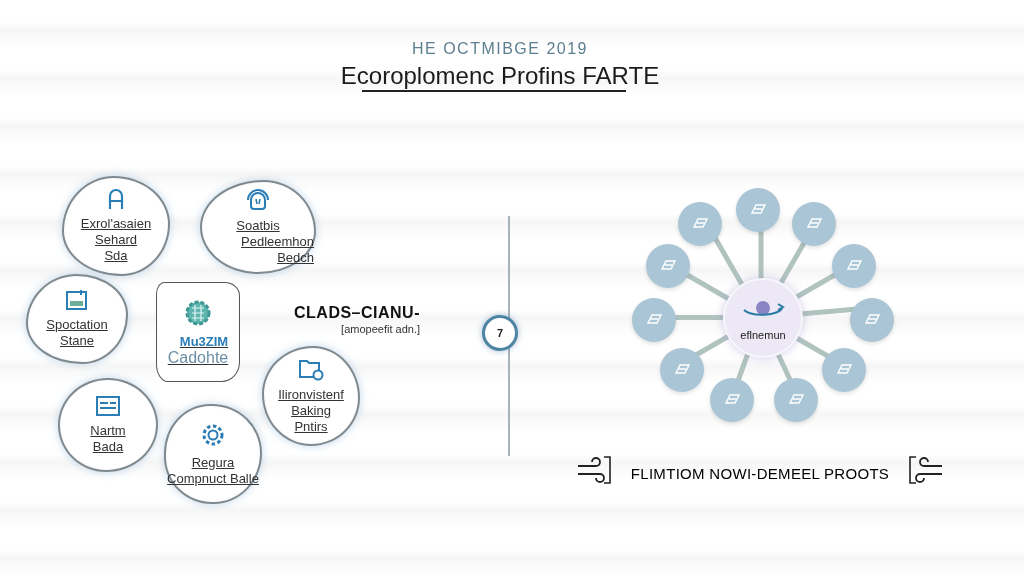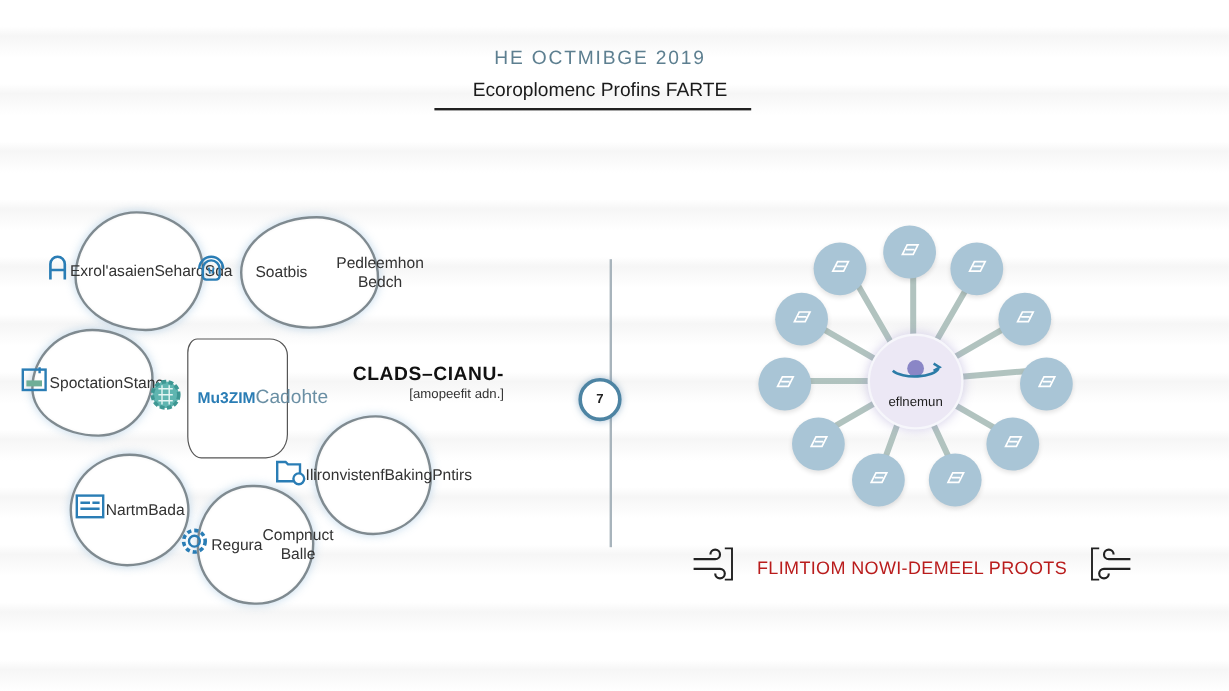--- a/index.html
+++ b/index.html
@@ -5,32 +5,32 @@
   html, body { margin:0; padding:0; }
   body {
     width:1024px; height:576px; position:relative; overflow:hidden;
     font-family: "Liberation Sans", sans-serif;
     background:
       repeating-linear-gradient(180deg, #ffffff 0px, #ffffff 22px, #f6f6f6 30px, #fbfbfb 40px, #ffffff 48px);
     background-color:#fafafa;
   }
   .title-block { position:absolute; left:340px; top:36px; width:320px; text-align:center; }
   .subtitle-top { font-size:16px; color:#5d7f90; letter-spacing:1.5px; line-height:26px; }
-  .title-main { font-size:16px; color:#1b1b1b; line-height:26px; margin-top:1px; }
+  .title-main { font-size:24px; color:#1b1b1b; line-height:26px; margin-top:1px; }
   .title-rule { position:absolute; left:362px; top:90px; width:264px; height:2px; background:#222; }
 
   .blob {
     position:absolute; background:#fff; border:2px solid #7f8a90;
     box-shadow: 0 0 8px rgba(120,170,210,0.45), inset 0 0 3px rgba(0,0,0,0.05);
-    display:flex; flex-direction:row; align-items:center; justify-content:center;
-    text-align:center; color:#333; font-size:13px; line-height:16px;
+    display:flex; flex-direction:column; align-items:center; justify-content:center;
+    text-align:right; color:#333; font-size:13px; line-height:16px;text-decoration:underline;
   }
   .blob .ico { margin-bottom:2px; }
   .b1 { left:62px; top:176px; width:104px; height:96px; border-radius:48% 52% 45% 55% / 55% 48% 52% 45%; }
-  .b2 { left:200px; top:180px; width:112px; height:90px; border-radius:55% 45% 50% 50% / 50% 55% 45% 50%;gap:24px; }
+  .b2 { left:200px; top:180px; width:112px; height:90px; border-radius:55% 45% 50% 50% / 50% 55% 45% 50%; }
   .b3 { left:26px; top:274px; width:98px; height:86px; border-radius:50% 50% 45% 55% / 55% 45% 55% 45%; }
   .b4 { left:156px; top:282px; width:82px; height:98px; border-radius:10% 18% 22% 14% / 12% 14% 20% 18%; background:#fff; border:1.5px solid #555; box-shadow:none; }
   .b5 { left:262px; top:346px; width:94px; height:96px; border-radius:52% 48% 50% 50% / 48% 52% 48% 52%; }
   .b6 { left:58px; top:378px; width:96px; height:90px; border-radius:50% 50% 52% 48% / 50% 50% 50% 50%; }
   .b7 { left:164px; top:404px; width:94px; height:96px; border-radius:48% 52% 50% 50% / 50% 50% 52% 48%; }
   .b4 .l1 { color:#2a7db5; font-weight:bold; font-size:13px;padding-left:12px; }
   .b4 .l2 { color:#6a8fa4; font-size:16px; }
 
   .cloud-label { position:absolute; left:270px; top:304px; width:150px; text-align:right; }
   .cloud-label .h { font-size:16px; font-weight:bold; color:#111; letter-spacing:0.5px; }
@@ -51,21 +51,21 @@
     display:flex; align-items:center; justify-content:center;
   }
   .center-node {
     position:absolute; left:103px; top:98px; width:76px; height:76px; border-radius:50%;
     background:#ece8f5; border:2px solid #f6f6fb; box-shadow:0 0 10px rgba(150,140,200,0.45);
     display:flex; flex-direction:column; align-items:center; justify-content:center;
   }
   .center-node .lbl { font-size:11px; color:#222; margin-top:1px; }
 
   .footer { position:absolute; left:576px; top:452px; width:368px; height:42px; display:flex; align-items:center; justify-content:space-between; }
-  .footer .txt { font-size:15px; color:#b91c1c; letter-spacing:0.3px; }
+  .footer .txt { font-size:15px; color:#000000; letter-spacing:0.3px; }
 </style>
 </head>
 <body>
 
 <div class="title-block">
   <div class="subtitle-top">HE OCTMIBGE 2019</div>
   <div class="title-main">Ecoroplomenc Profins FARTE</div>
 </div>
 <div class="title-rule"></div>
 

